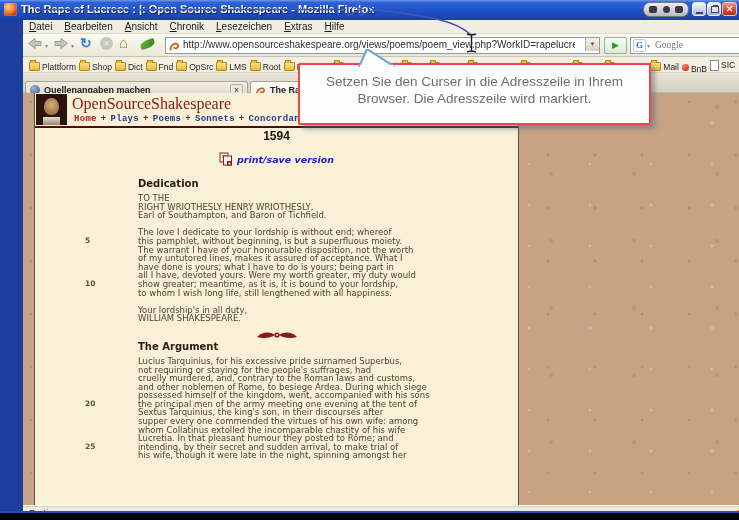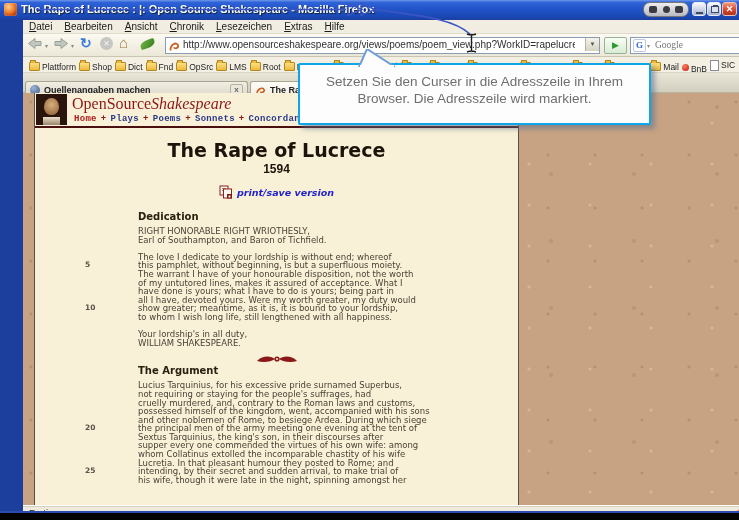--- a/index.html
+++ b/index.html
@@ -97,21 +97,21 @@
   .panel{position:absolute;left:11px;top:0;width:483px;height:412px;background:#f8f1d7;
     border-left:1px solid #55504a;border-right:1px solid #55504a;box-sizing:content-box;overflow:hidden;}
   
   .banner{position:relative;height:33px;border-bottom:2px solid #4a1010;}
   .portrait{position:absolute;left:1px;top:1px;width:31px;height:31px;background:#2a140c;overflow:hidden;}
   .portrait::before{content:"";position:absolute;left:8px;top:4px;width:15px;height:17px;border-radius:50% 50% 45% 45%;
     background:radial-gradient(circle at 50% 40%,#d8b07c,#8a5c34);}
   .portrait::after{content:"";position:absolute;left:7px;bottom:0px;width:17px;height:8px;
     background:linear-gradient(180deg,#e8e0d0,#9a8468);}
   .logo{position:absolute;left:37px;top:2px;font-family:"Liberation Serif",serif;font-size:16px;color:#8b1818;white-space:nowrap;}
-  .logo .it{font-style:italic;}
+  .logo .it{}
   .site-nav{position:absolute;left:39px;top:21px;font-family:"Liberation Mono",monospace;font-weight:bold;
     font-size:9px;color:#2a3a8a;white-space:nowrap;letter-spacing:0.3px;}
   .nav-link.first{color:#b02020;}
   .nav-sep{color:#8b1818;margin:0 4px;}
   
   .poem-title{margin-top:11px;text-align:center;font-size:19px;font-weight:bold;color:#1c140a;
     font-family:"DejaVu Sans",sans-serif;}
   .poem-year{text-align:center;font-size:12px;font-weight:bold;color:#1c140a;margin-top:1px;}
   .print-row{margin-top:6px;height:15px;text-align:center;}
   .print-row svg{vertical-align:-3px;margin-right:4px;}
@@ -135,21 +135,21 @@
   
   .statusbar{position:relative;height:13px;background:#eeebdc;border-top:1px solid #fff;box-shadow:inset 0 1px 0 #d5d1c1;
     font-size:9.5px;color:#222;}
   .status-text{position:absolute;left:6px;top:1px;}
   .status-right{position:absolute;right:6px;top:1px;display:flex;align-items:center;gap:3px;}
   .err-ico{width:8px;height:8px;border-radius:50%;background:radial-gradient(circle at 35% 30%,#ff9a70,#cc3010);}
   .bottom-edge{position:absolute;left:0;top:513px;width:739px;height:7px;background:#000;}
   .win-bottom-line{position:absolute;left:0;top:511px;width:739px;height:2px;background:#2a4aae;}
   
   .callout{position:absolute;left:298px;top:63px;width:349px;height:50px;background:#fdfdfd;
-    border:2px solid #0ea5e9;border-radius:2px;box-shadow:4px 4px 5px rgba(90,110,140,.55);z-index:60;
+    border:2px solid #ef4444;border-radius:2px;box-shadow:4px 4px 5px rgba(90,110,140,.55);z-index:60;
     text-align:center;color:#6e6e6e;font-size:13.5px;line-height:17px;padding-top:8px;box-sizing:content-box;}
   .callout-tail{position:absolute;left:58px;top:-16px;width:40px;height:18px;z-index:61;}
   .annot{position:absolute;left:0;top:0;z-index:55;pointer-events:none;}
 </style>
 </head>
 <body>
 
 <div class="screen">
 
   <div class="titlebar">
@@ -287,39 +287,42 @@
     <div class="content">
       <div class="page-bg"></div>
       <div class="panel">
 
         <div class="banner">
           <div class="portrait"></div>
           <div class="logo"><span>OpenSource</span><span class="it">Shakespeare</span></div>
           <div class="site-nav" id="site-nav"><span class="nav-link first">Home</span><span class="nav-sep">+</span><span class="nav-link">Plays</span><span class="nav-sep">+</span><span class="nav-link">Poems</span><span class="nav-sep">+</span><span class="nav-link">Sonnets</span><span class="nav-sep">+</span><span class="nav-link">Concordance</span><span class="nav-sep">+</span><span class="nav-link">Search</span></div>
         </div>
 
-        <div class="poem-title">The Rape of Lucrece</div>
         <div class="poem-year">1594</div>
 
         <div class="print-row">
           <svg width="14" height="14">
             <rect x="1" y="1" width="8" height="9" fill="#fdf8ee" stroke="#8b2020" stroke-width="1"></rect>
             <line x1="3" y1="3.5" x2="7" y2="3.5" stroke="#b06060" stroke-width="0.8"></line>
             <line x1="3" y1="5.5" x2="7" y2="5.5" stroke="#b06060" stroke-width="0.8"></line>
             <rect x="4.5" y="4" width="8" height="9" fill="#fdf8ee" stroke="#8b2020" stroke-width="1"></rect>
             <rect x="8" y="9" width="5" height="4.5" fill="#7a1818"></rect>
             <rect x="9.5" y="10.5" width="2" height="2" fill="#fdf8ee"></rect>
           </svg><span class="print-link">print/save version</span>
         </div>
 
         <div class="sec-heading">Dedication</div>
         <div class="lines" id="dedication-lines">
             <div class="line">
               <span class="lnum"></span>
-              <span class="ltext">RIGHT HONORABLE RIGHT WRIOTHESLY,</span>
+              <span class="ltext">TO THE</span>
+            </div>
+            <div class="line">
+              <span class="lnum"></span>
+              <span class="ltext">RIGHT WRIOTHESLY HENRY WRIOTHESLY,</span>
             </div>
             <div class="line">
               <span class="lnum"></span>
               <span class="ltext">Earl of Southampton, and Baron of Tichfield.</span>
             </div>
             <div class="line">
               <span class="lnum"></span>
               <span class="ltext"></span>
             </div>
             <div class="line">
@@ -386,25 +389,25 @@
             <div class="line">
               <span class="lnum"></span>
               <span class="ltext">not requiring or staying for the people's suffrages, had</span>
             </div>
             <div class="line">
               <span class="lnum"></span>
               <span class="ltext">cruelly murdered, and, contrary to the Roman laws and customs,</span>
             </div>
             <div class="line">
               <span class="lnum"></span>
+              <span class="ltext">and other noblemen of Rome, to besiege Ardea. During which siege</span>
+            </div>
+            <div class="line">
+              <span class="lnum"></span>
               <span class="ltext">possessed himself of the kingdom, went, accompanied with his sons</span>
-            </div>
-            <div class="line">
-              <span class="lnum"></span>
-              <span class="ltext">and other noblemen of Rome, to besiege Ardea. During which siege</span>
             </div>
             <div class="line">
               <span class="lnum">20</span>
               <span class="ltext">the principal men of the army meeting one evening at the tent of</span>
             </div>
             <div class="line">
               <span class="lnum"></span>
               <span class="ltext">Sextus Tarquinius, the king's son, in their discourses after</span>
             </div>
             <div class="line">

